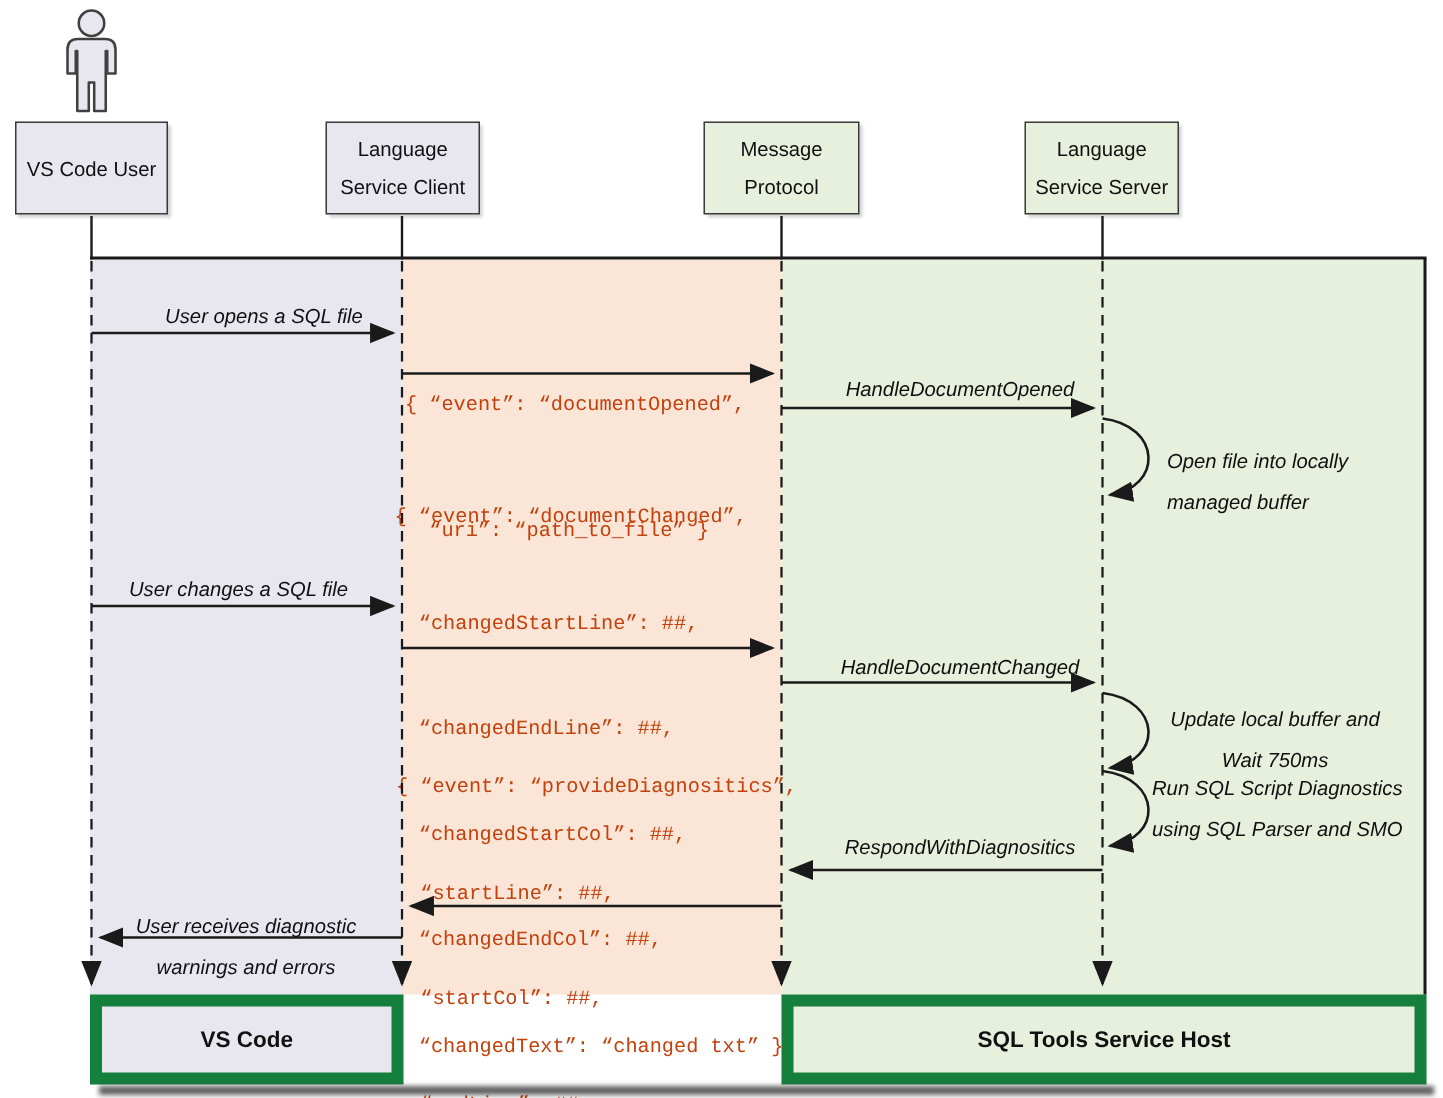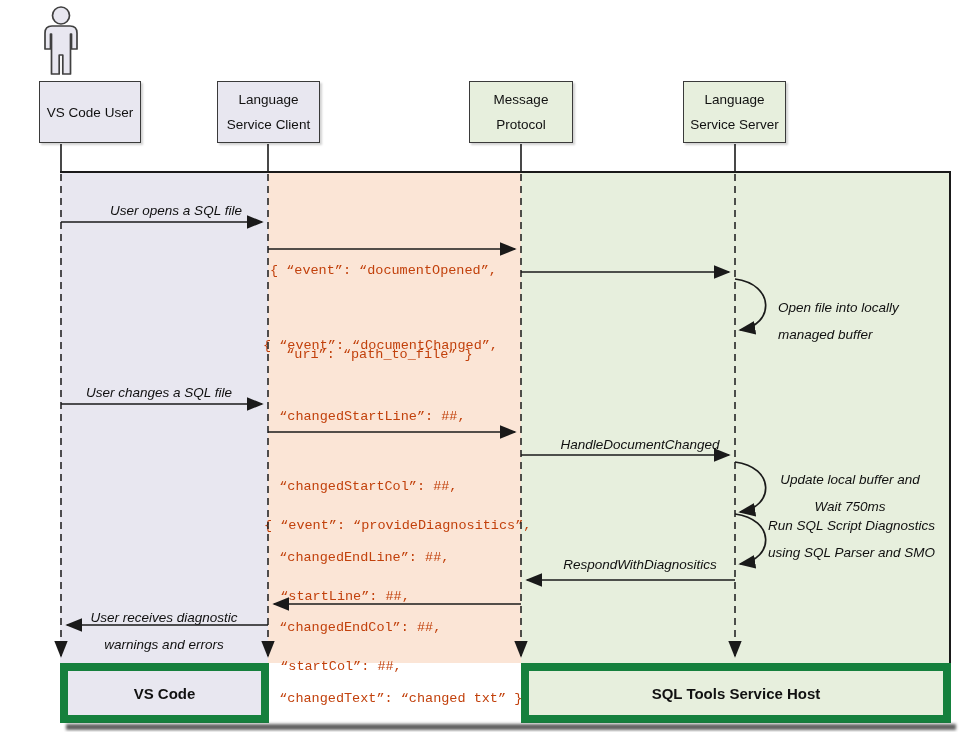--- a/index.html
+++ b/index.html
@@ -6,21 +6,21 @@
   #stage{position:relative;width:962px;height:732px;background:#ffffff;
          font-family:"Liberation Sans",sans-serif;overflow:hidden;}
   .col{position:absolute;top:173px;height:490px;}
   .lav{background:var(--lavender,#e8e7f0);}
   .pch{background:var(--peach,#fbe5d6);}
   .grn{background:var(--green,#e7efdd);}
   .hbox{position:absolute;border:1.5px solid #3a3a3a;box-sizing:border-box;
         display:flex;flex-direction:column;align-items:center;justify-content:space-between;
         text-align:center;font-size:13.5px;color:#111;padding:10px 2px;
         box-shadow:2px 2px 2px rgba(0,0,0,0.18);}
-  .hbox.single{justify-content:center;margin-left:29px;}
+  .hbox.single{justify-content:center;}
   .fbox{position:absolute;top:663px;height:60px;border:8px solid #15803d;box-sizing:border-box;
         display:flex;align-items:center;justify-content:center;
         font-weight:bold;font-size:15px;color:#111;}
   .ital{position:absolute;font-style:italic;font-size:13.5px;color:#101010;white-space:nowrap;padding-left:12px;}
   .ctr{text-align:center;}
   .mono{position:absolute;font-family:Liberation Mono, monospace;font-size:13.5px;
         color:#c2410c;white-space:pre;line-height:23.5px;}
   .mono.wide{line-height:28px;}
   .note{position:absolute;font-style:italic;font-size:13.5px;color:#101010;
         line-height:27px;white-space:nowrap;}
@@ -52,20 +52,21 @@
     <div>Language</div>
     <div>Service Server</div>
   </div>
 
   <div class="ital ctr" style="left:60px;top:203px;width:208px;">User opens a SQL file</div>
   <div class="ital ctr" style="left:60px;top:385px;width:174px;">User changes a SQL file</div>
   <div class="note ctr" style="left:60px;top:571px;width:208px;margin-top:33px;">
     <div>User receives diagnostic</div>
     <div>warnings and errors</div>
   </div>
+  <div class="ital ctr" style="left:521px;top:252px;width:214px;">HandleDocumentOpened</div>
   <div class="ital ctr" style="left:521px;top:437px;width:214px;">HandleDocumentChanged</div>
   <div class="ital ctr" style="left:521px;top:557px;width:214px;">RespondWithDiagnositics</div>
 
   <div class="note" style="left:778px;top:294px;">
     <div>Open file into locally</div>
     <div>managed buffer</div>
   </div>
   <div class="note ctr" style="left:762px;top:466px;width:176px;">
     <div>Update local buffer and</div>
     <div>Wait 750ms</div>
@@ -75,22 +76,22 @@
     <div>using SQL Parser and SMO</div>
   </div>
 
   <div class="mono wide" style="left:270px;top:201px;">
     <div>{ “event”: “documentOpened”,</div>
     <div>  “uri”: “path_to_file” }</div>
   </div>
   <div class="mono" style="left:263px;top:287px;">
     <div>{ “event”: “documentChanged”,</div>
     <div>  “changedStartLine”: ##,</div>
+    <div>  “changedEndLine”: ##,</div>
     <div>  “changedStartCol”: ##,</div>
-    <div>  “changedEndLine”: ##,</div>
     <div>  “changedEndCol”: ##,</div>
     <div>  “changedText”: “changed txt” }</div>
   </div>
   <div class="mono" style="left:264px;top:467px;">
     <div>{ “event”: “provideDiagnositics”,</div>
     <div>  “startLine”: ##,</div>
     <div>  “startCol”: ##,</div>
     <div>  “endLine”: ##,</div>
     
     

